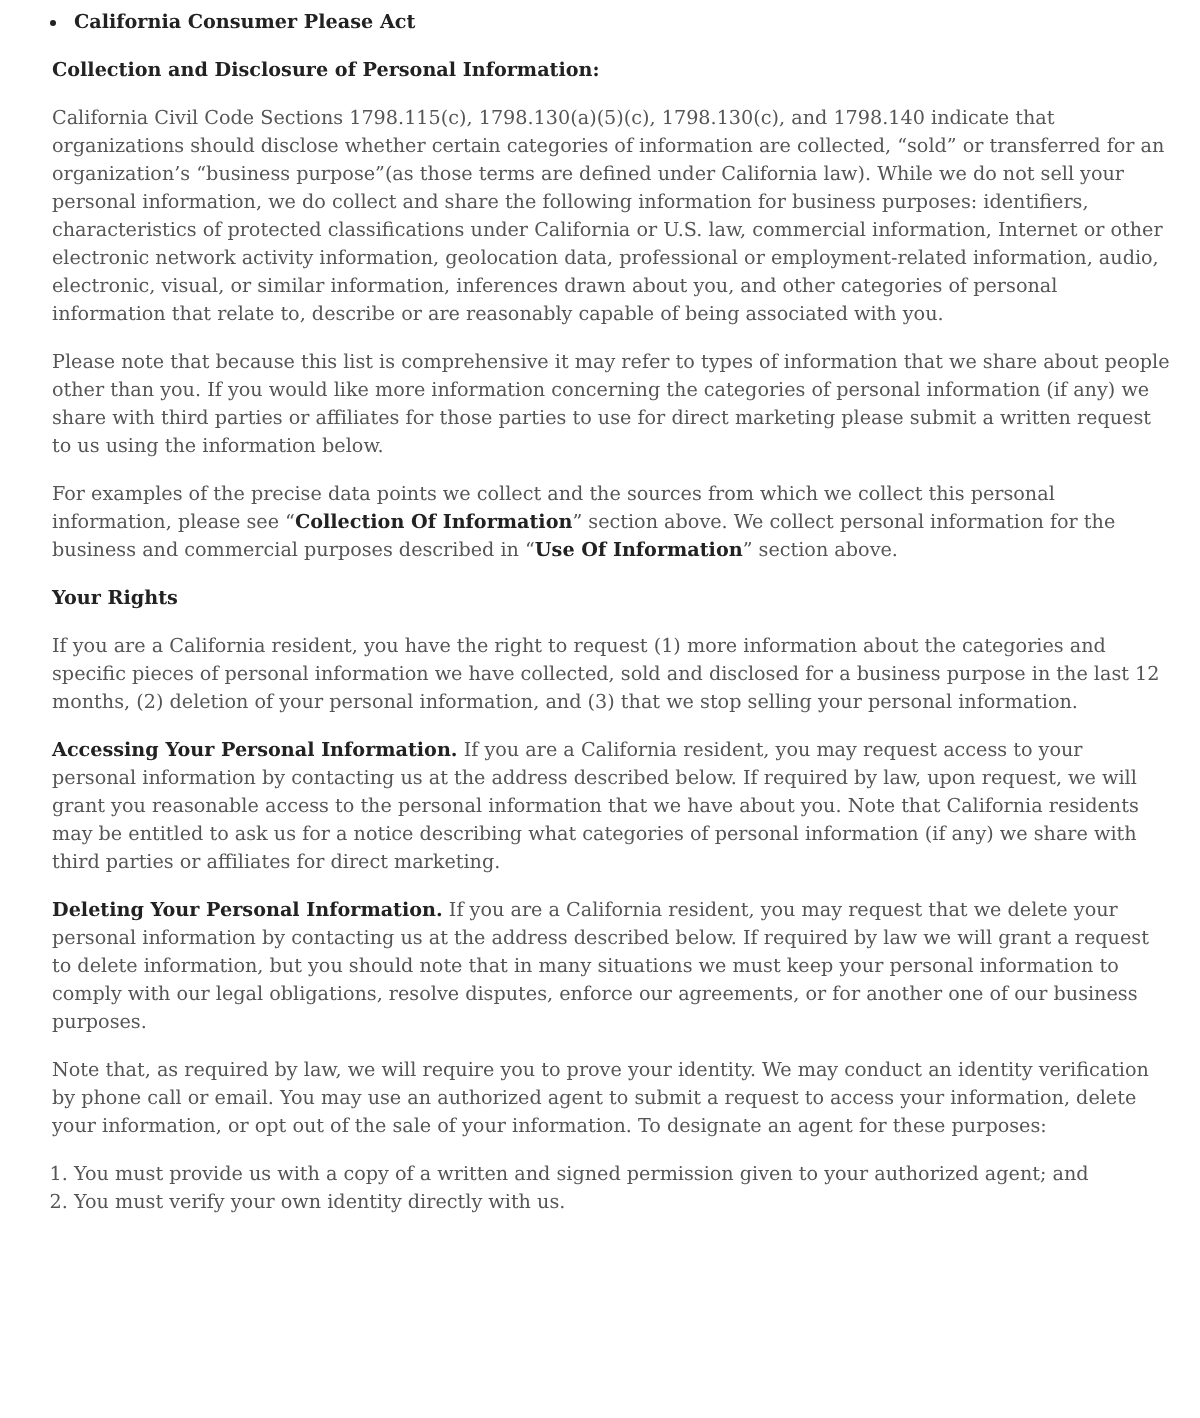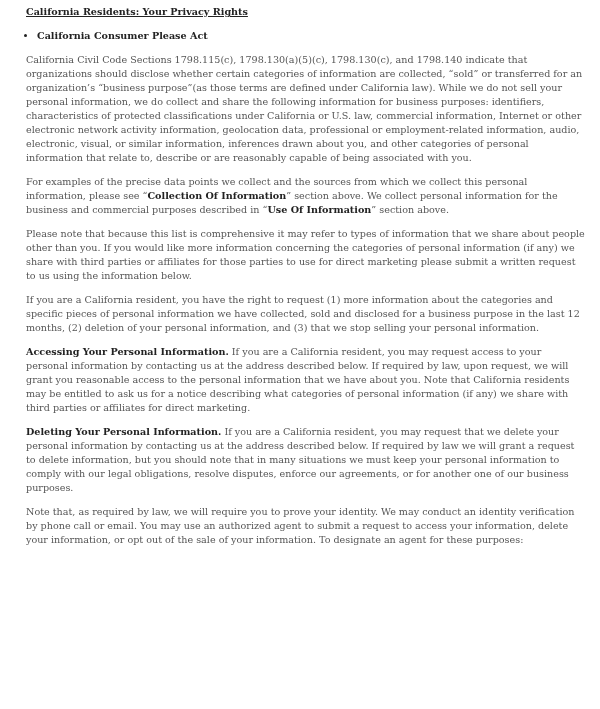--- a/index.html
+++ b/index.html
@@ -18,26 +18,31 @@
     ul { margin: 0 0 10px 0; padding-left: 11px; }
     ul li { color: #222; font-weight: bold; }
     ol { margin: 0 0 10px 0; padding-left: 11px; }
     ol li { padding-left: 0; }
     .spacer { height: 4px; }
   </style>
 </head>
 <body>
 
 <div class="page">
-  <p class="title">California Residents: Your Privacy Rights</p>
   <ul>
     <li>California Consumer Please Act</li>
   </ul>
+  <p class="strong">Collection and Disclosure of Personal Information:</p>
   <p>California Civil Code Sections 1798.115(c), 1798.130(a)(5)(c), 1798.130(c), and 1798.140 indicate that organizations should disclose whether certain categories of information are collected, “sold” or transferred for an organization’s “business purpose”(as those terms are defined under California law). While we do not sell your personal information, we do collect and share the following information for business purposes: identifiers, characteristics of protected classifications under California or U.S. law, commercial information, Internet or other electronic network activity information, geolocation data, professional or employment-related information, audio, electronic, visual, or similar information, inferences drawn about you, and other categories of personal information that relate to, describe or are reasonably capable of being associated with you.</p>
+  <p>Please note that because this list is comprehensive it may refer to types of information that we share about people other than you. If you would like more information concerning the categories of personal information (if any) we share with third parties or affiliates for those parties to use for direct marketing please submit a written request to us using the information below.</p>
   <p><span>For examples of the precise data points we collect and the sources from which we collect this personal information, please see “</span><b>Collection Of Information</b><span>” section above. We collect personal information for the business and commercial purposes described in “</span><b>Use Of Information</b><span>” section above.</span></p>
-  <p>Please note that because this list is comprehensive it may refer to types of information that we share about people other than you. If you would like more information concerning the categories of personal information (if any) we share with third parties or affiliates for those parties to use for direct marketing please submit a written request to us using the information below.</p>
+  <p class="strong">Your Rights</p>
   <p>If you are a California resident, you have the right to request (1) more information about the categories and specific pieces of personal information we have collected, sold and disclosed for a business purpose in the last 12 months, (2) deletion of your personal information, and (3) that we stop selling your personal information.</p>
   <p><b>Accessing Your Personal Information.</b><span> If you are a California resident, you may request access to your personal information by contacting us at the address described below. If required by law, upon request, we will grant you reasonable access to the personal information that we have about you. Note that California residents may be entitled to ask us for a notice describing what categories of personal information (if any) we share with third parties or affiliates for direct marketing.</span></p>
   <p><b>Deleting Your Personal Information.</b><span>  If you are a California resident, you may request that we delete your personal information by contacting us at the address described below.  If required by law we will grant a request to delete information, but you should note that in many situations we must keep your personal information to comply with our legal obligations, resolve disputes, enforce our agreements, or for another one of our business purposes.</span></p>
   <p>Note that, as required by law, we will require you to prove your identity. We may conduct an identity verification by phone call or email. You may use an authorized agent to submit a request to access your information, delete your information, or opt out of the sale of your information. To designate an agent for these purposes:</p>
+  <ol>
+    <li>You must provide us with a copy of a written and signed permission given to your authorized agent; and</li>
+    <li>You must verify your own identity directly with us.</li>
+  </ol>
   <div class="spacer"></div>
 
 </div>
 
 </body></html>

